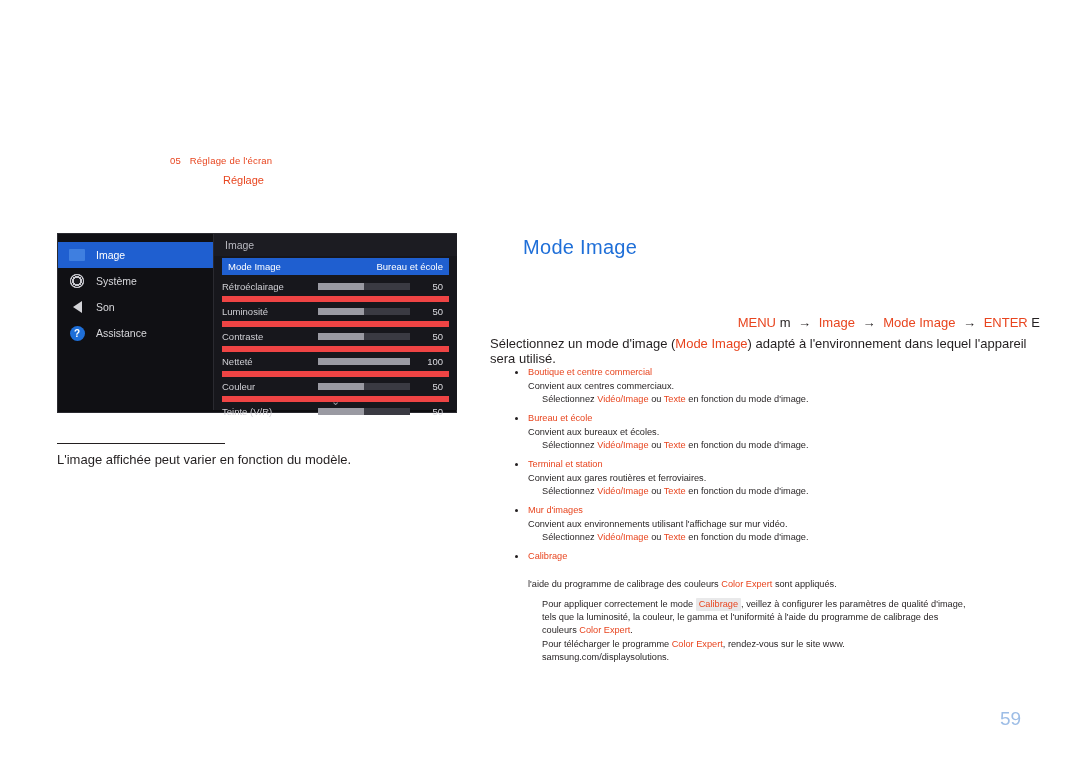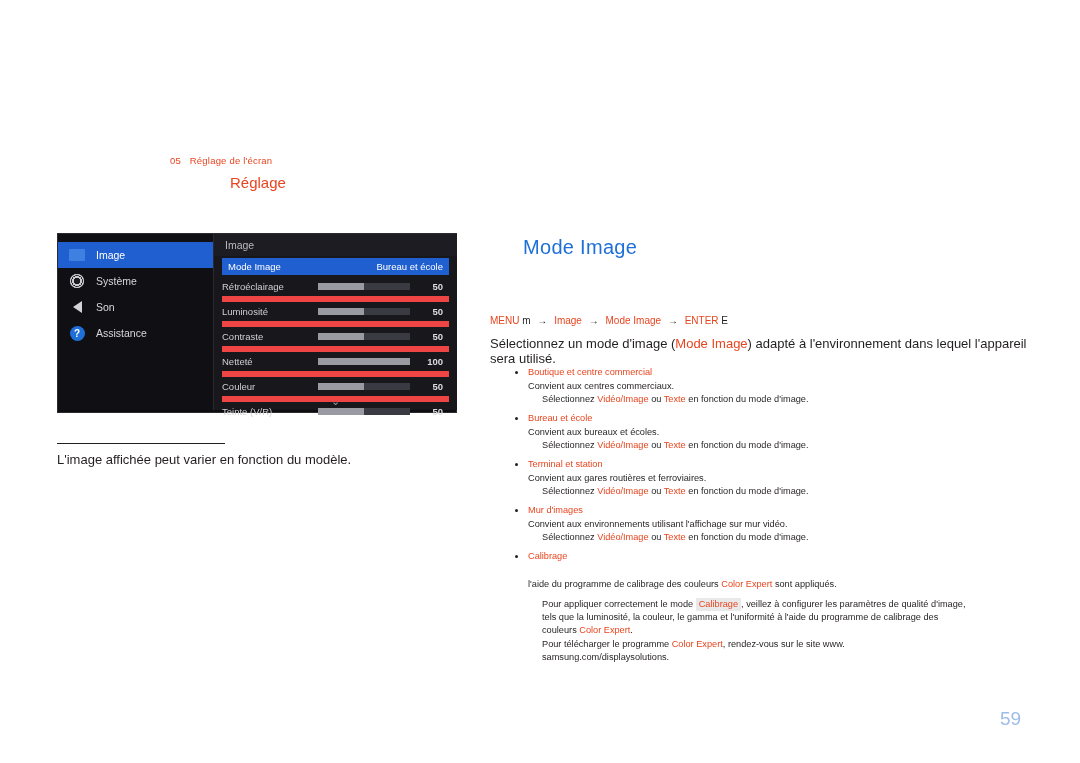--- a/index.html
+++ b/index.html
@@ -12,22 +12,22 @@
     overflow:hidden;
   }
   
   .chapter{
     position:absolute;left:170px;top:155px;
     font-size:9.5px;letter-spacing:.2px;
   }
   .chapter .num{color:#e8451f;margin-right:6px;}
   .chapter .ttl{color:#e8451f;}
   .chapter2{
-    position:absolute;left:230px;top:174px;
-    font-size:15px;color:#e8451f;
+    position:absolute;left:223px;top:174px;
+    font-size:11px;color:#e8451f;
   }
 
   
   .osd{
     position:absolute;left:57px;top:233px;
     width:398px;height:178px;
     background:#0d0d10;
     border:1px solid #2a2a30;
   }
   .osd-left{
@@ -76,41 +76,41 @@
   }
   .osd-item{
     height:19px;margin:0 8px;display:flex;align-items:center;
     color:#cfcfd4;font-size:9.5px;border-bottom:6px solid #ef4444;
   }
   .osd-item .lbl{width:96px;}
   .osd-bar{
     width:92px;height:7px;background:#3a3a42;position:relative;margin-right:9px;
   }
   .osd-bar i{position:absolute;left:0;top:0;height:7px;background:#9a9aa2;display:block;}
-  .osd-val{width:24px;text-align:right;font-size:9.5px;color:#dcdce1;font-weight:bold;}
+  .osd-val{width:24px;text-align:right;font-size:9.5px;color:#dcdce1;}
   .osd-down{
     position:absolute;left:0;right:0;bottom:2px;text-align:center;color:#9b9ba3;font-size:11px;
   }
 
   
   .cap-line{
     position:absolute;left:57px;top:443px;width:168px;height:1px;background:#231f20;
   }
   .caption{
     position:absolute;left:57px;top:452px;font-size:13px;color:#231f20;
   }
 
   
   .h1{
     position:absolute;left:523px;top:236px;
     font-size:20px;color:#1f6fd8;letter-spacing:.3px;
   }
   .path{
-    position:absolute;left:490px;top:315px;width:560px;
-    font-size:10px;color:#231f20;
+    position:absolute;left:480px;top:315px;width:560px;
+    font-size:13px;color:#231f20;text-align:right;
   }
   .path .r{color:#e8451f;}
   .path .arr{color:#231f20;margin:0 4px;}
   .intro{
     position:absolute;left:490px;top:336px;width:560px;
     font-size:13px;color:#231f20;
   }
   .intro .r{color:#e8451f;}
 
   ul.modes{

